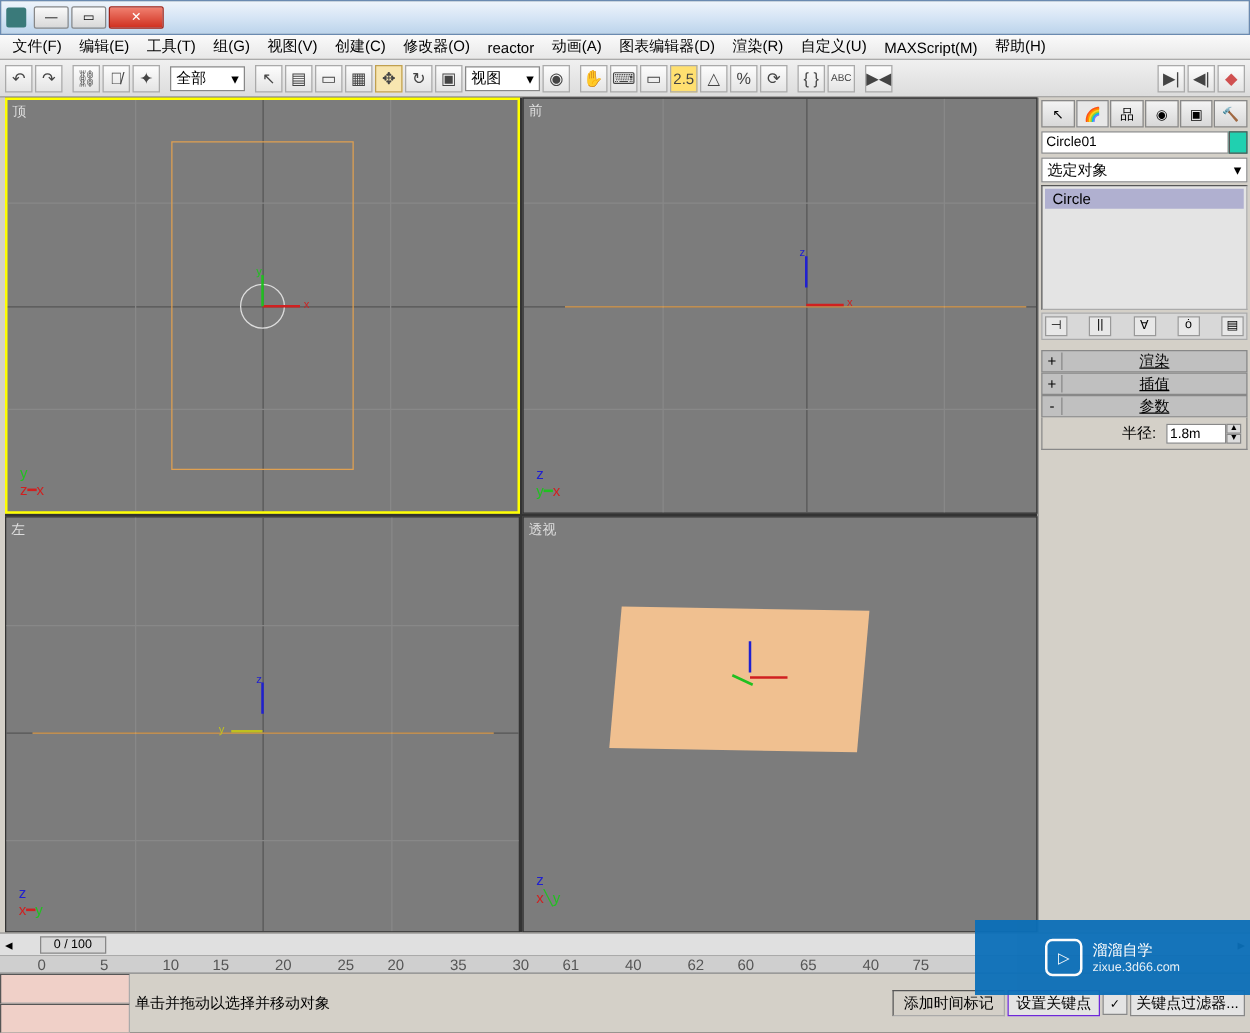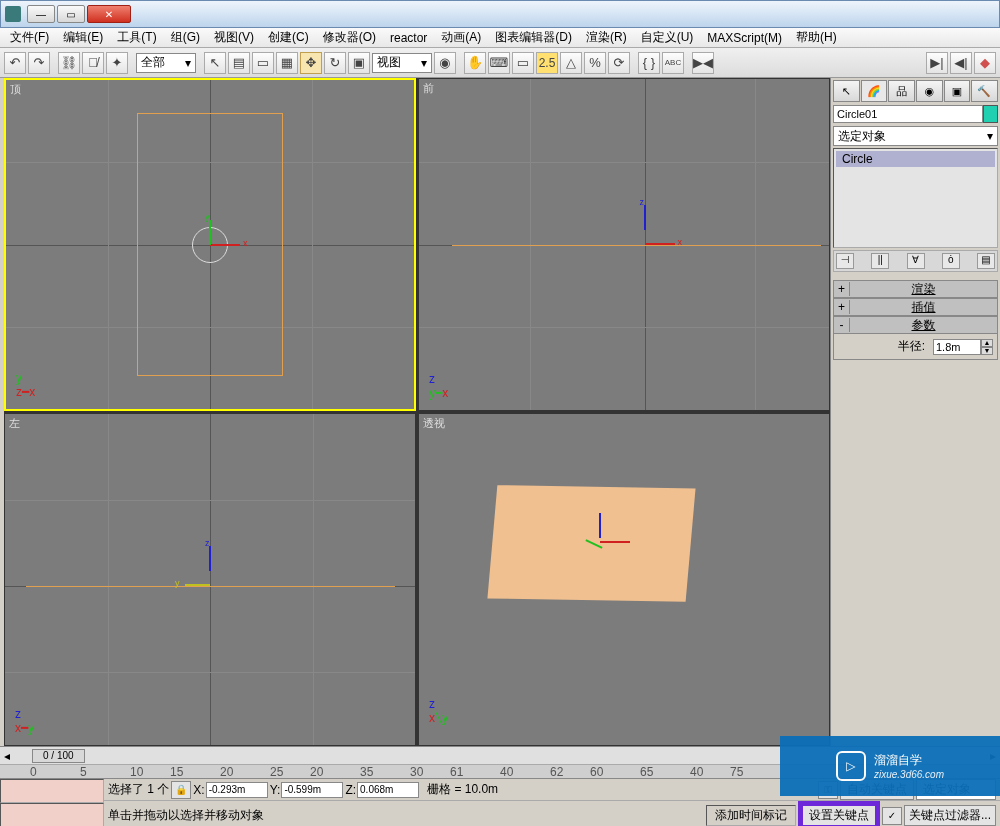--- a/index.html
+++ b/index.html
@@ -85,21 +85,21 @@
 .status .left div { flex: 1; border: 1px inset #aaa; background: #f0d0c8; }
 .status .mid { flex: 1; display: flex; flex-direction: column; }
 .status .mid .r { flex: 1; display: flex; align-items: center; gap: 2px; border-bottom: 1px solid #aaa; padding: 0 4px; font-size: 11px; }
 .coord { display: flex; align-items: center; gap: 1px; }
 .coord input { width: 62px; height: 16px; border: 1px solid #888; font-size: 10px; padding: 0 2px; }
 .pbtn { width: 20px; height: 18px; border: 1px solid #888; background: #e4e4e4; font-size: 10px; display: flex; align-items: center; justify-content: center; }
 
 
 .watermark { position: absolute; right: 0; bottom: 30px; width: 220px; height: 60px; background: #0b6fb8; color: #fff; display: flex; align-items: center; justify-content: center; gap: 8px; font-size: 18px; opacity: 0.95; }
 .watermark .logo { width: 30px; height: 30px; border: 2px solid #fff; border-radius: 6px; display: flex; align-items: center; justify-content: center; }
-.watermark .sub { font-size: 10px; opacity: .9; font-style: italic; }
+.watermark .sub { font-size: 10px; opacity: .9; }
 </style>
 </head>
 <body>
 
 <div class="titlebar">
   <div class="app-icon"></div>
   <div class="winbtns">
     <div class="winbtn">—</div>
     <div class="winbtn">▭</div>
     <div class="winbtn close">✕</div>
@@ -334,45 +334,24 @@
     <span style="left:69%">40</span>
     <span style="left:73%">75</span>
   </div>
   <div class="status">
     <div class="left">
         <div></div>
         <div></div>
       </div>
     <div class="mid">
       <div class="r">
-        <span>选择了 1 个</span>
-        <div class="pbtn">🔒</div>
-        <span class="coord">
-            <span>X:</span>
-            <input value="-0.293m" style="">
-          </span>
-        <span class="coord">
-            <span>Y:</span>
-            <input value="-0.599m" style="">
-          </span>
-        <span class="coord">
-            <span>Z:</span>
-            <input value="0.068m" style="">
-          </span>
-        <span style="margin-left:6px">栅格 = 10.0m</span>
-        <div style="flex:1"></div>
-        <div class="pbtn">⚿</div>
-        <span style="border:1px solid #888;padding:1px 6px;background:#e4e4e4">自动关键点</span>
-        <span style="border:1px solid #888;padding:1px 6px;background:#fff;width:80px">选定对象</span>
-      </div>
-      <div class="r">
         <span>单击并拖动以选择并移动对象</span>
         <div style="flex:1"></div>
         <span style="border:1px inset #aaa;padding:1px 8px">添加时间标记</span>
-        <span style="border:5px solid #6d28d9;padding:1px 6px;background:#e4e4e4">设置关键点</span>
+        <span style="border:1px solid #6d28d9;padding:1px 6px;background:#e4e4e4">设置关键点</span>
         <div class="pbtn">✓</div>
         <span style="border:1px solid #888;padding:1px 4px;background:#e4e4e4">关键点过滤器...</span>
       </div>
     </div>
   </div>
 </div>
 
 <div class="watermark">
   <div class="logo">▷</div>
   <div>

